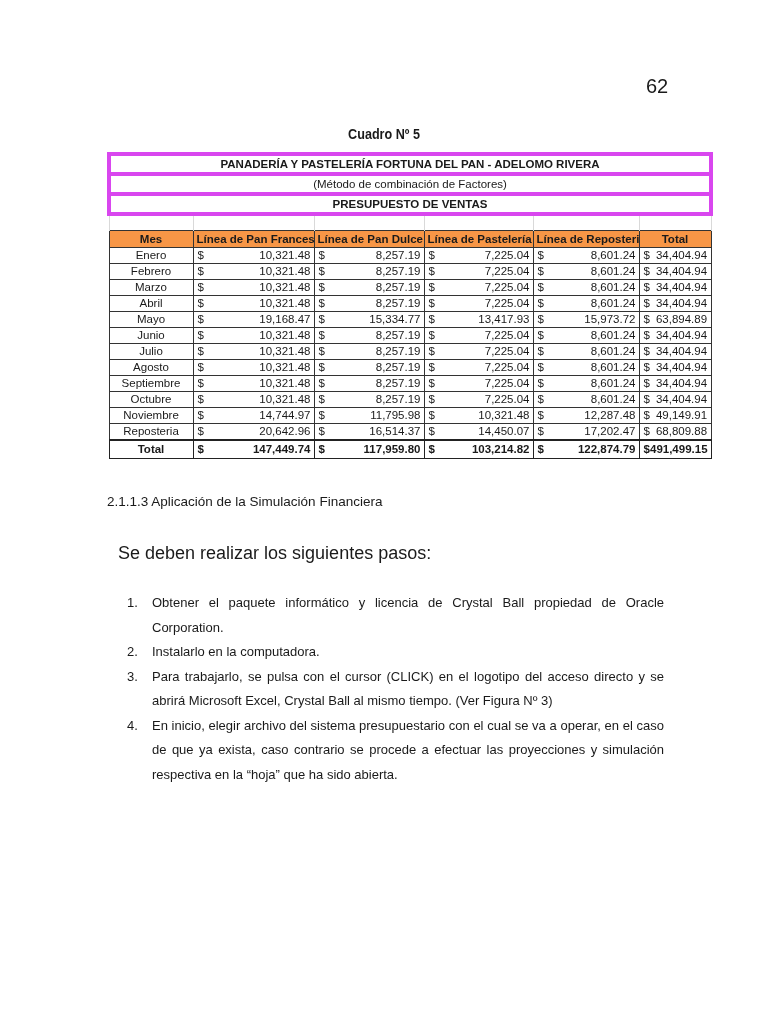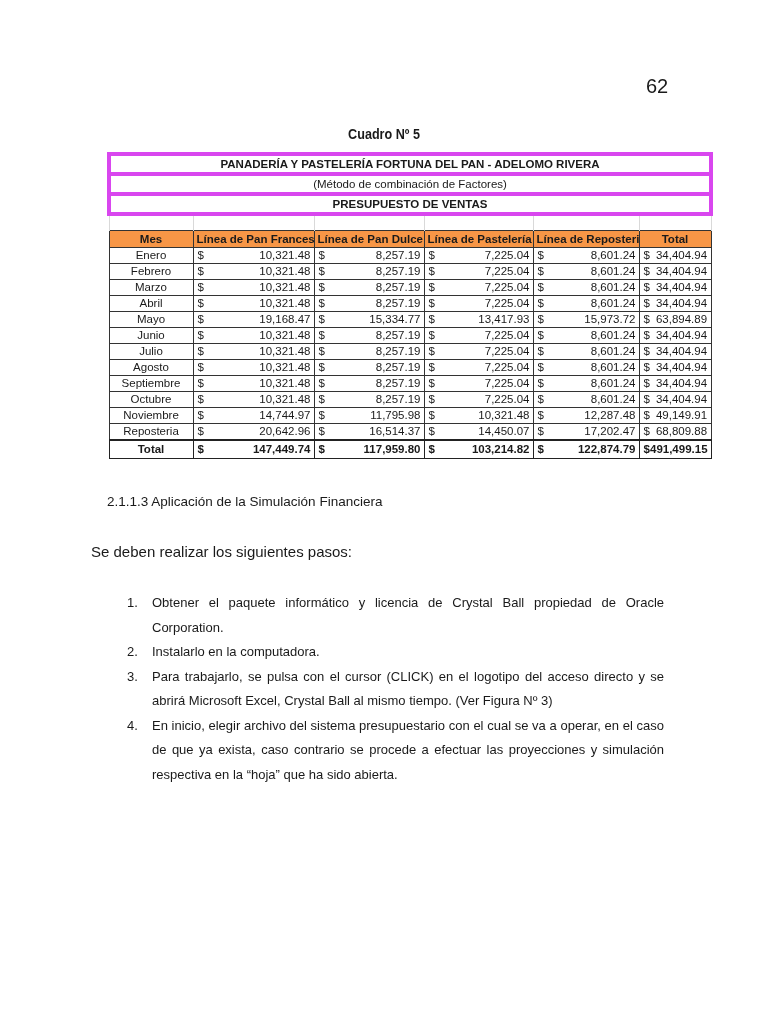--- a/index.html
+++ b/index.html
@@ -19,21 +19,21 @@
   .data-row td { border: 1px solid #333; }
   .data-row td.mes { text-align: center; }
   .money { display: flex; justify-content: space-between; }
   .money .cur { padding-left: 1px; }
   .total-row td { border: 1.5px solid #222; font-weight: bold; height: 17px; line-height: 17px; border-top: 2px solid #222; }
   .total-row td.mes { text-align: center; }
   .total-row td.grand { text-align: right; margin-left: 6px; }
   .data-row td.tot .money { justify-content: flex-start; gap: 6px; }
 
   .section-heading { position: absolute; left: 107px; top: 494px; font-size: 13.5px; font-weight: normal; }
-  .intro { position: absolute; left: 91px; top: 543px; font-size: 15px; }
+  .intro { position: absolute; left: 118px; top: 543px; font-size: 18px; }
   .steps { position: absolute; left: 127px; top: 591px; width: 537px; margin: 0; padding: 0; list-style: none; font-size: 13px; line-height: 24.5px; }
   .steps li { display: flex; }
   .steps .num { width: 25px; flex: none; }
   .steps .txt { text-align: justify; flex: 1; }
 </style>
 </head>
 <body>
 
 <div class="page-number">62</div>
 <div class="caption">Cuadro Nº 5</div>

